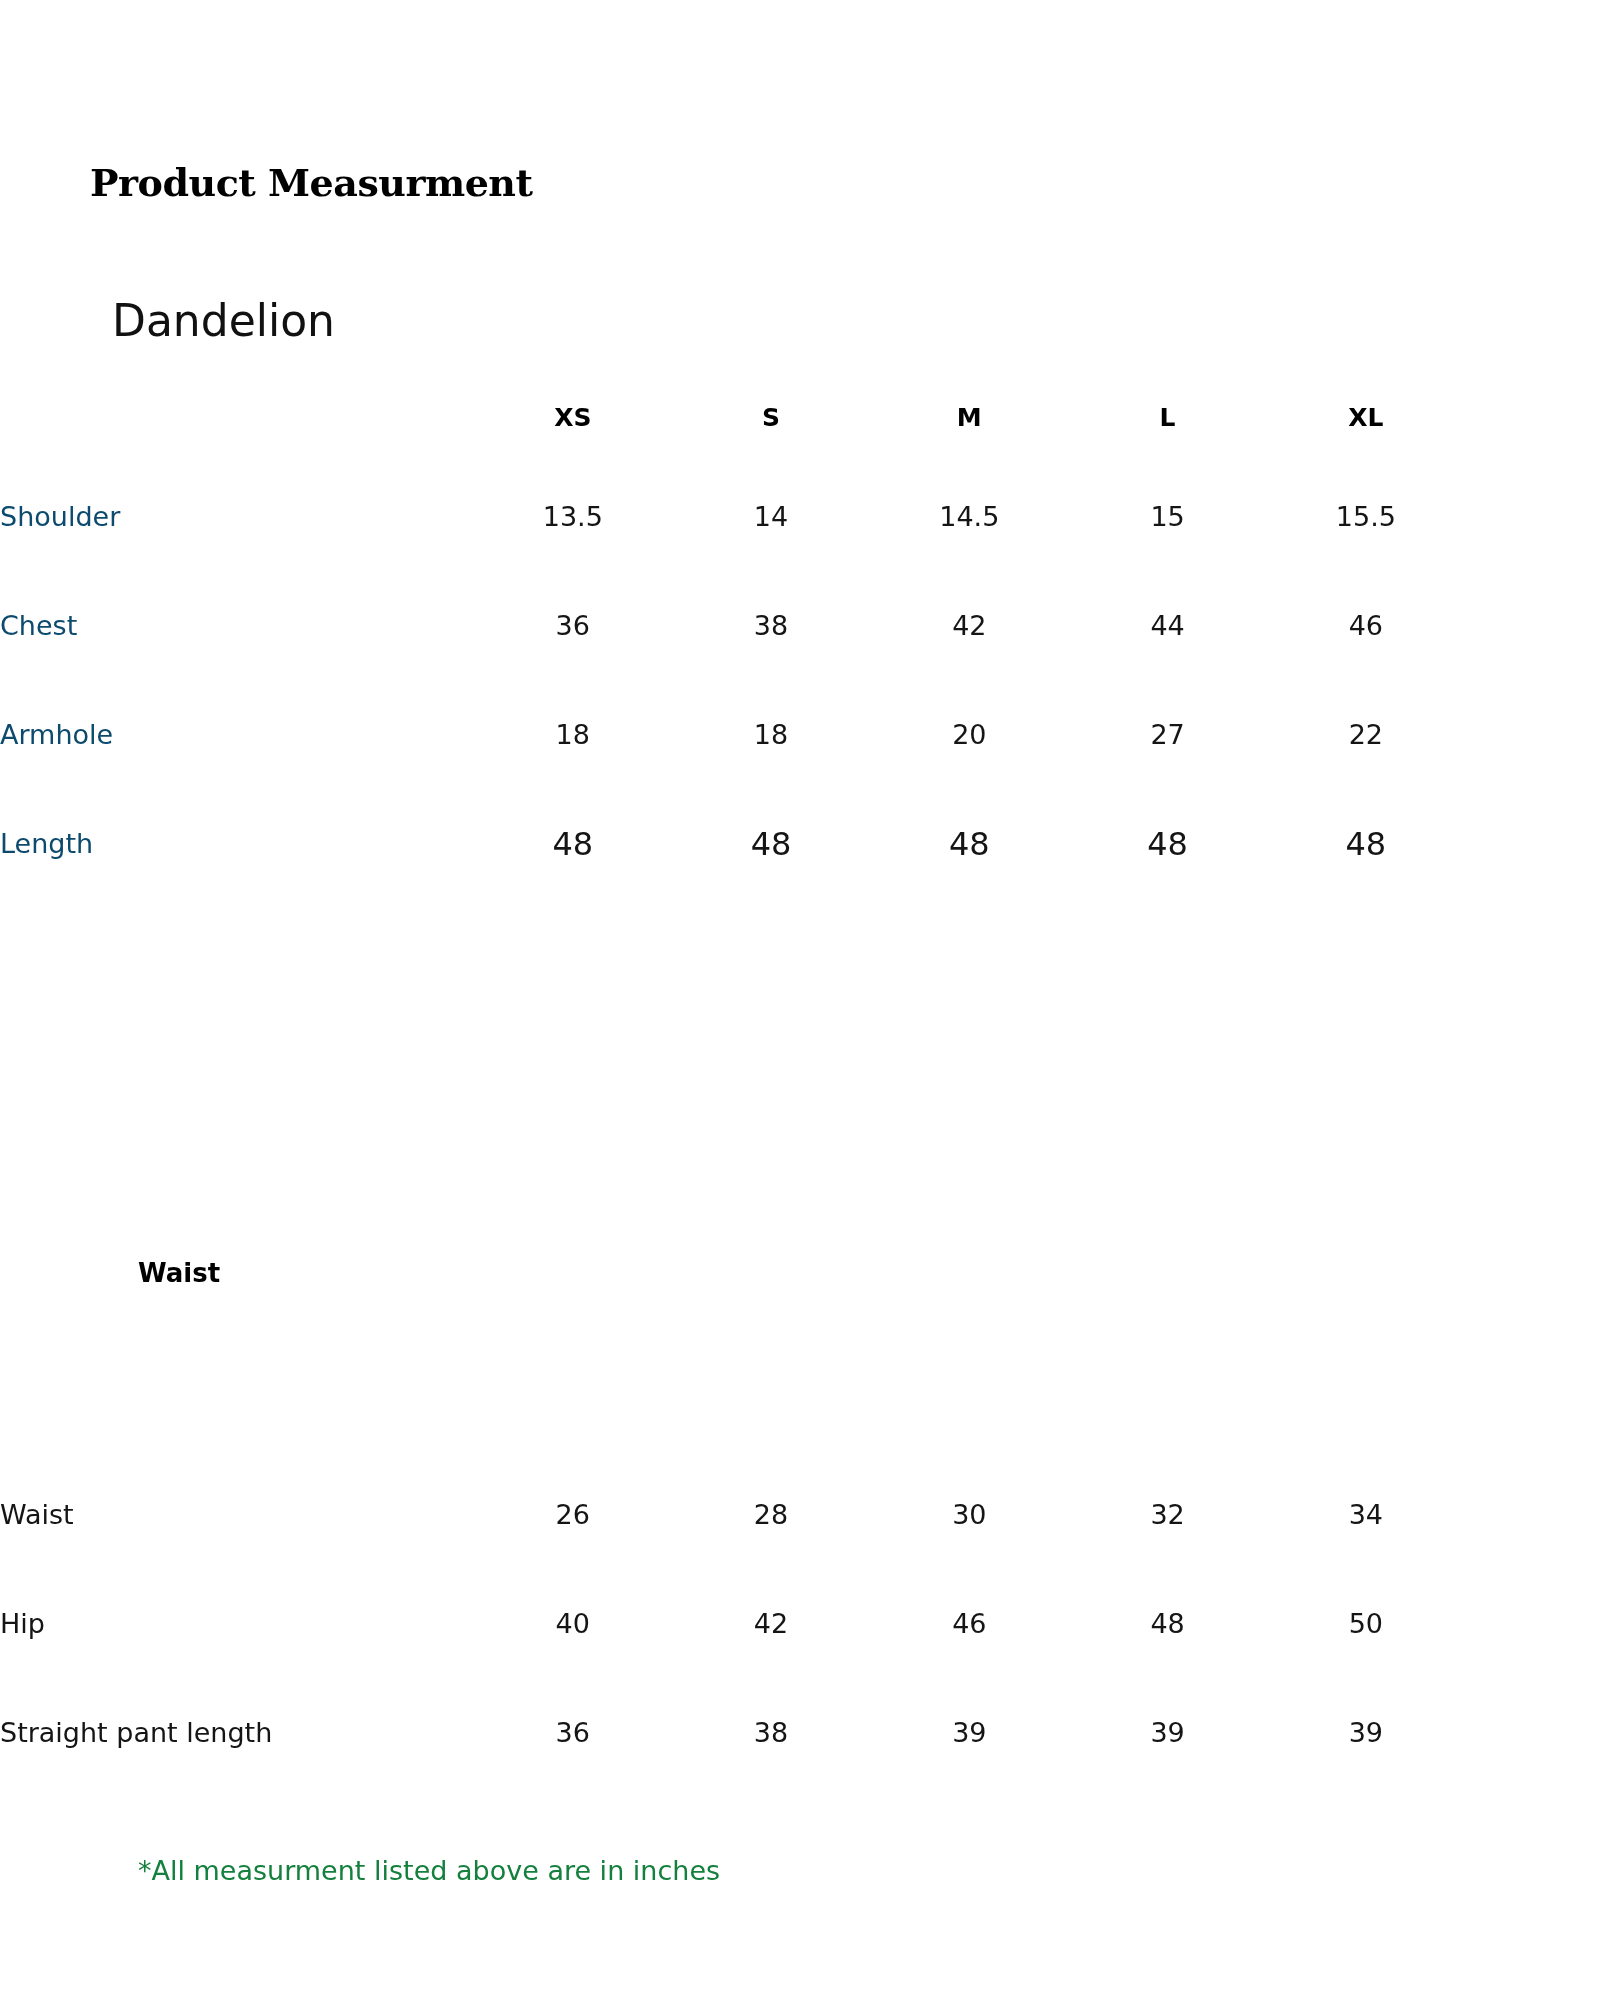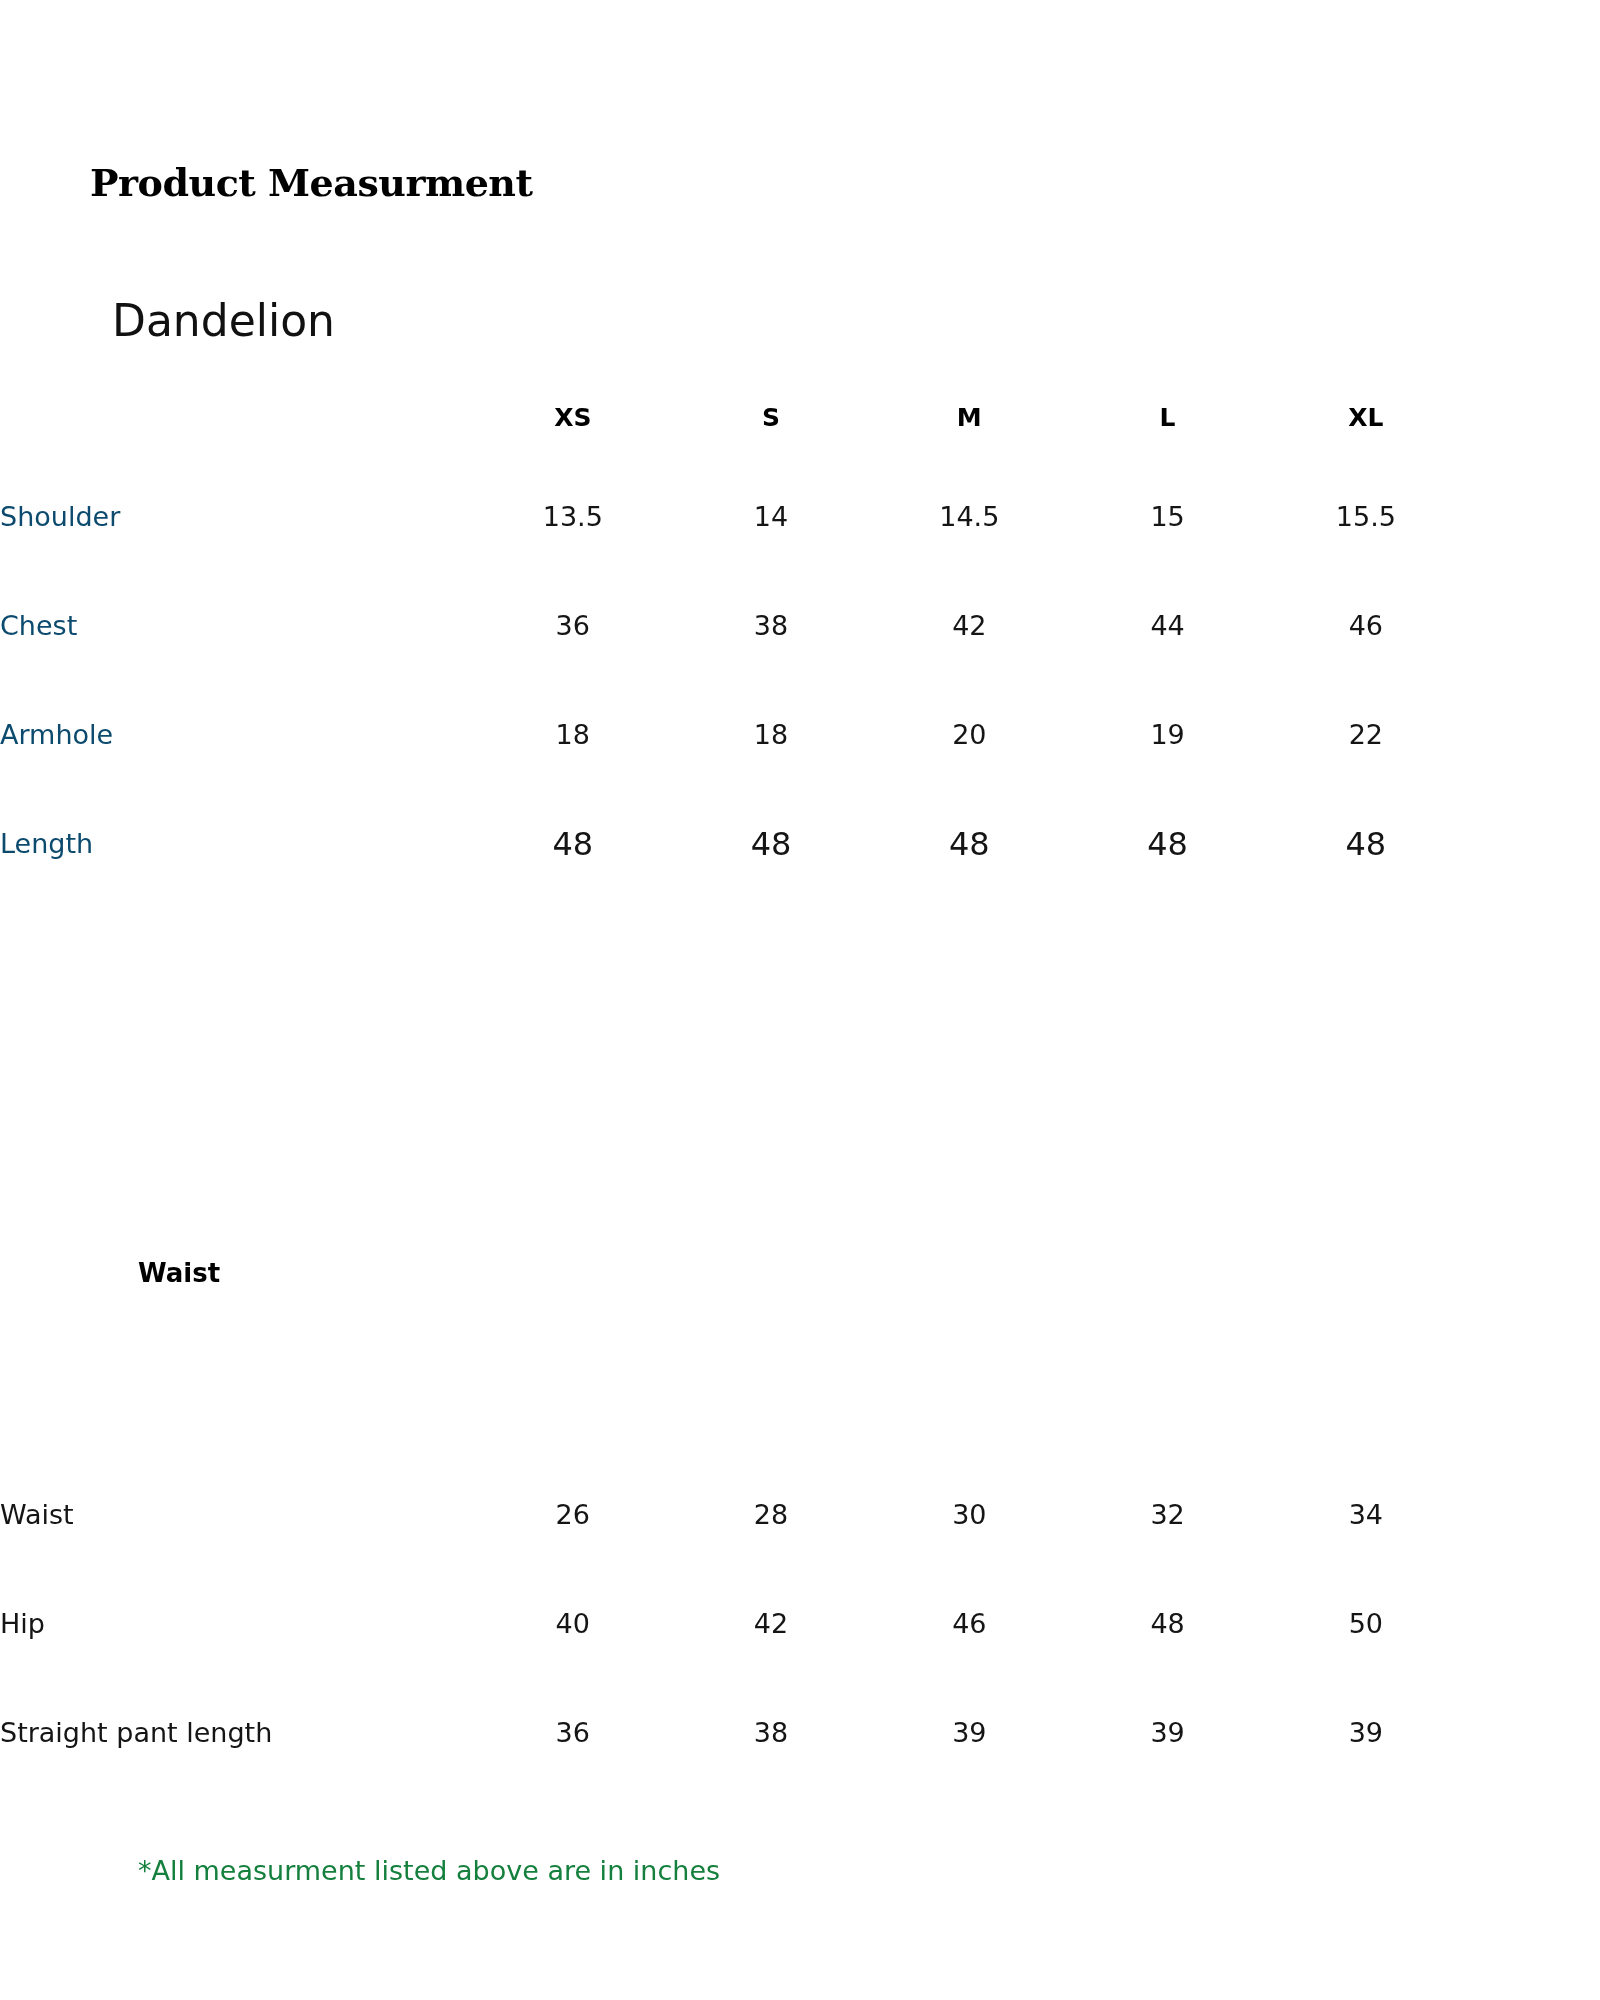--- a/index.html
+++ b/index.html
@@ -139,21 +139,21 @@
       <td class="col-size cell">38</td>
       <td class="col-size cell">42</td>
       <td class="col-size cell">44</td>
       <td class="col-size cell">46</td>
     </tr>
     <tr>
       <td class="col-label rowlabel">Armhole</td>
       <td class="col-size cell">18</td>
       <td class="col-size cell">18</td>
       <td class="col-size cell">20</td>
-      <td class="col-size cell">19</td>
+      <td class="col-size cell">27</td>
       <td class="col-size cell">22</td>
     </tr>
     <tr class="big-row">
       <td class="col-label rowlabel">Length</td>
       <td class="col-size cell">48</td>
       <td class="col-size cell">48</td>
       <td class="col-size cell">48</td>
       <td class="col-size cell">48</td>
       <td class="col-size cell">48</td>
     </tr>

